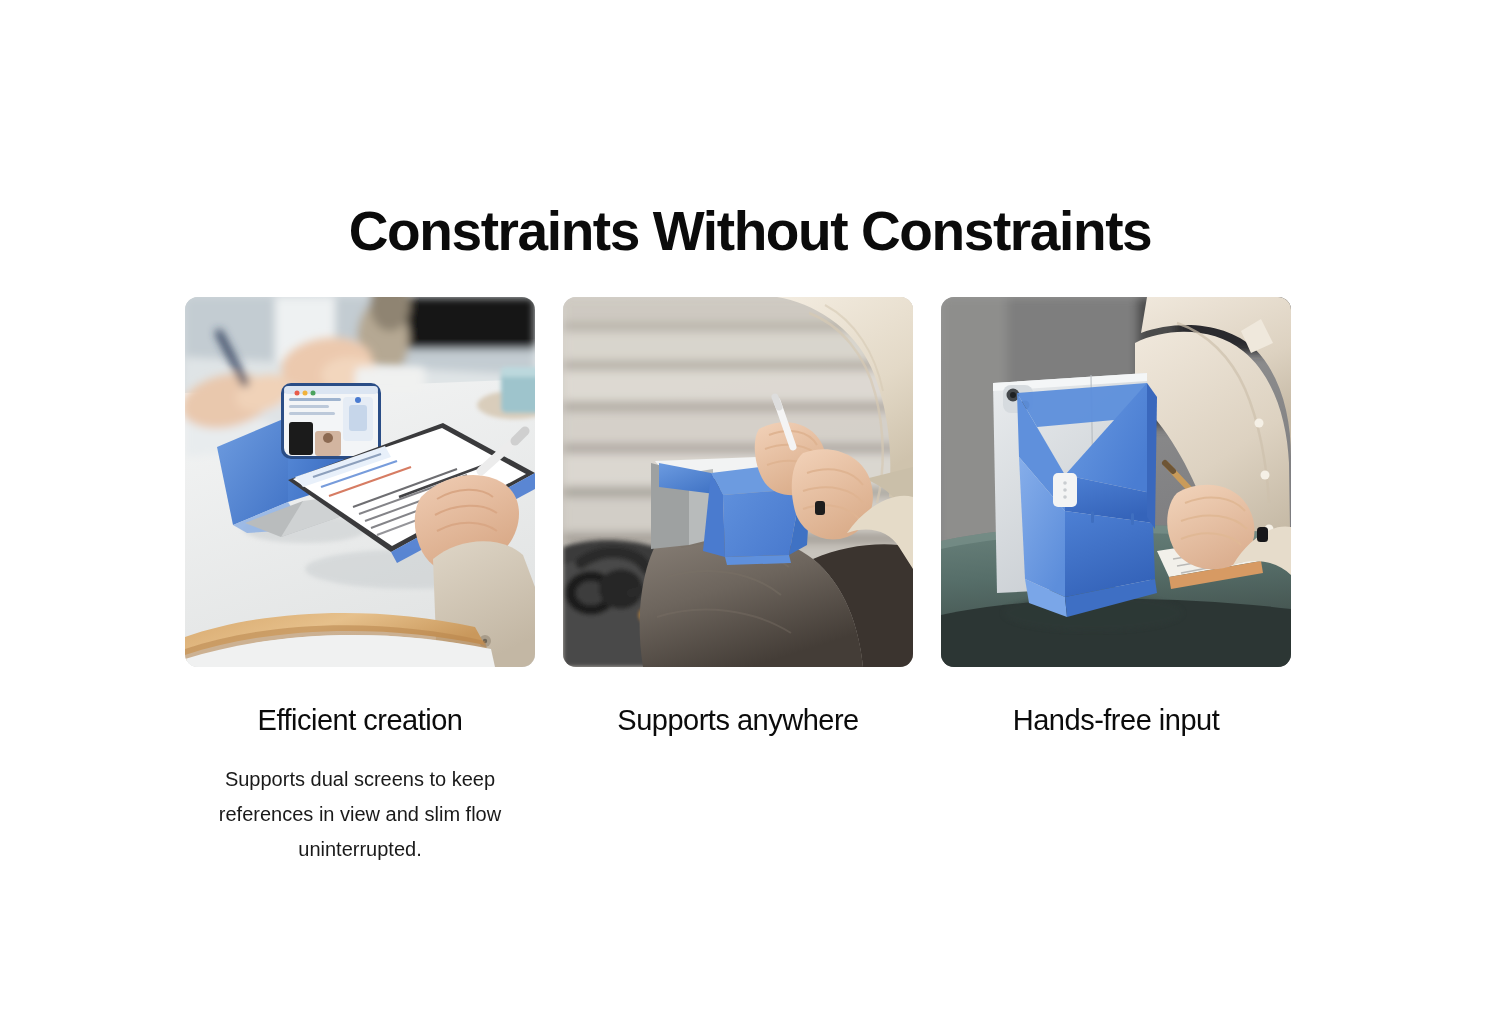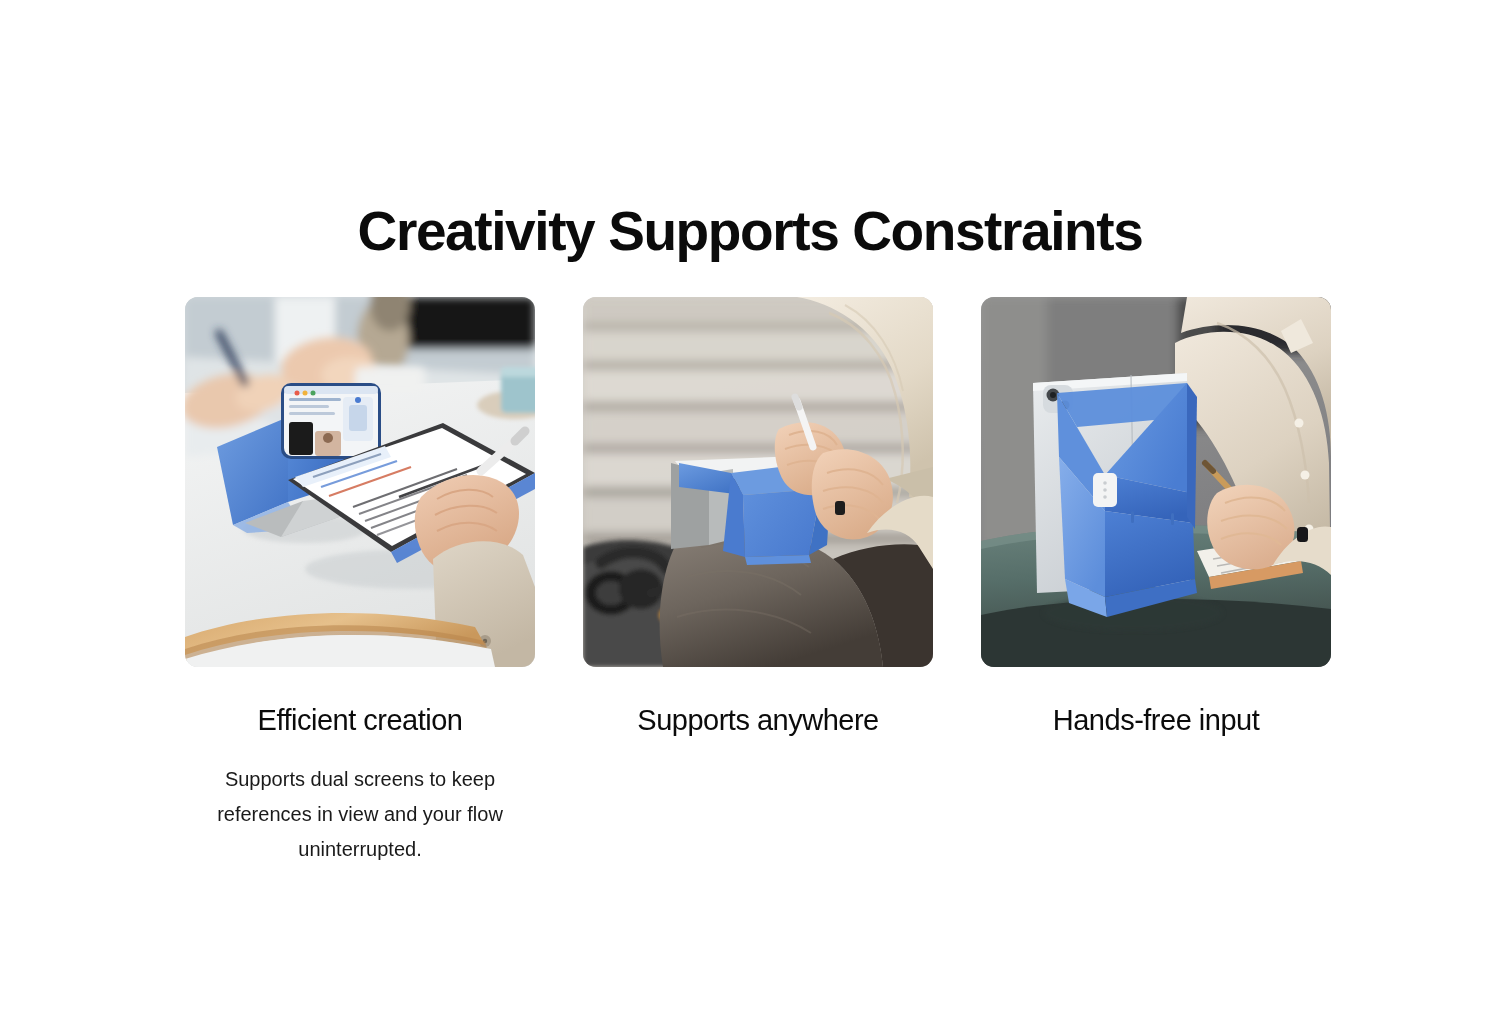--- a/index.html
+++ b/index.html
@@ -35,21 +35,21 @@
     color: #0b0b0b;
   }
 
   .feature-grid {
     position: absolute;
     top: 297px;
     left: 185px;
     width: 1130px;
     display: grid;
     grid-template-columns: 350px 350px 350px;
-    column-gap: 48px;
+    column-gap: 28px;
   }
 
   .feature-card {
     width: 350px;
     display: flex;
     flex-direction: column;
     align-items: center;
   }
 
   .feature-media {
@@ -85,21 +85,21 @@
     line-height: 35px;
     text-align: center;
     color: #1a1a1a;
   }
 </style>
 </head>
 <body>
 
 <div class="section">
 
-  <h1 class="section-heading">Creativity Supports Constraints</h1>
+  <h1 class="section-heading">Constraints Without Constraints</h1>
 
   <div class="feature-grid">
 
     <div class="feature-card">
       <div class="feature-media">
         <svg viewBox="0 0 350 370" xmlns="http://www.w3.org/2000/svg" aria-hidden="true">
           <defs>
             <linearGradient id="c1bg" x1="0" y1="0" x2="0.3" y2="1">
               <stop offset="0" stop-color="#cfd6da"></stop>
               <stop offset="0.45" stop-color="#e6eaec"></stop>
@@ -226,21 +226,21 @@
             <circle cx="300" cy="344" r="6" fill="#a89c8a"></circle>
             <circle cx="300" cy="344" r="2.2" fill="#6e6557"></circle>
           </g>
 
           <path d="M0 340 C 80 312 190 308 290 330 L 300 348 C 196 326 84 330 0 358 Z" fill="url(#c1wood)"></path>
           <path d="M0 352 C 84 324 196 320 300 344 L 302 352 C 198 330 86 334 0 364 Z" fill="#b8854c" opacity="0.55"></path>
           <path d="M0 362 C 88 334 200 330 306 352 L 310 370 L 0 370 Z" fill="#f0f1f1"></path>
         </svg>
       </div>
       <div class="feature-title">Efficient creation</div>
-      <div class="feature-body">Supports dual screens to keep references in view and your flow uninterrupted.</div>
+      <div class="feature-body">Supports dual screens to keep references in view and slim flow uninterrupted.</div>
     </div>
 
     <div class="feature-card">
       <div class="feature-media">
         <svg viewBox="0 0 350 370" xmlns="http://www.w3.org/2000/svg" aria-hidden="true">
           <defs>
             <linearGradient id="c2steps" x1="0" y1="0" x2="0.2" y2="1">
               <stop offset="0" stop-color="#d6d2cb"></stop>
               <stop offset="1" stop-color="#bdb8b1"></stop>
             </linearGradient>

